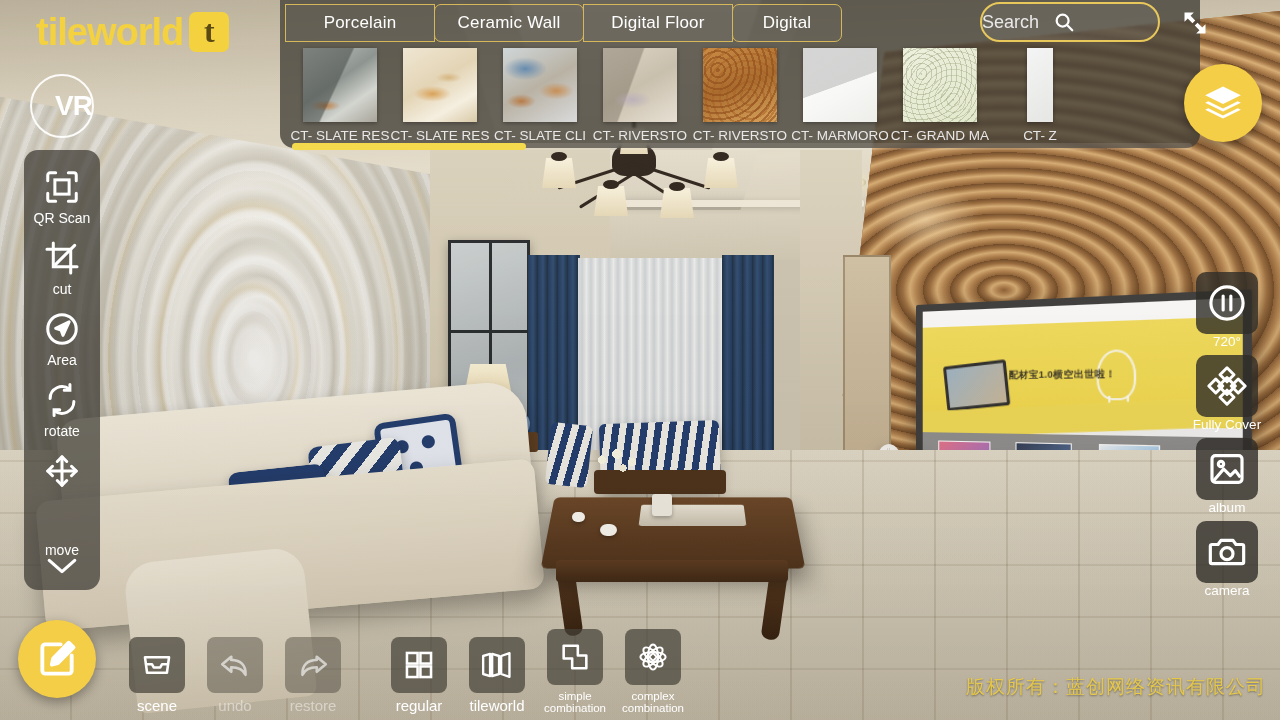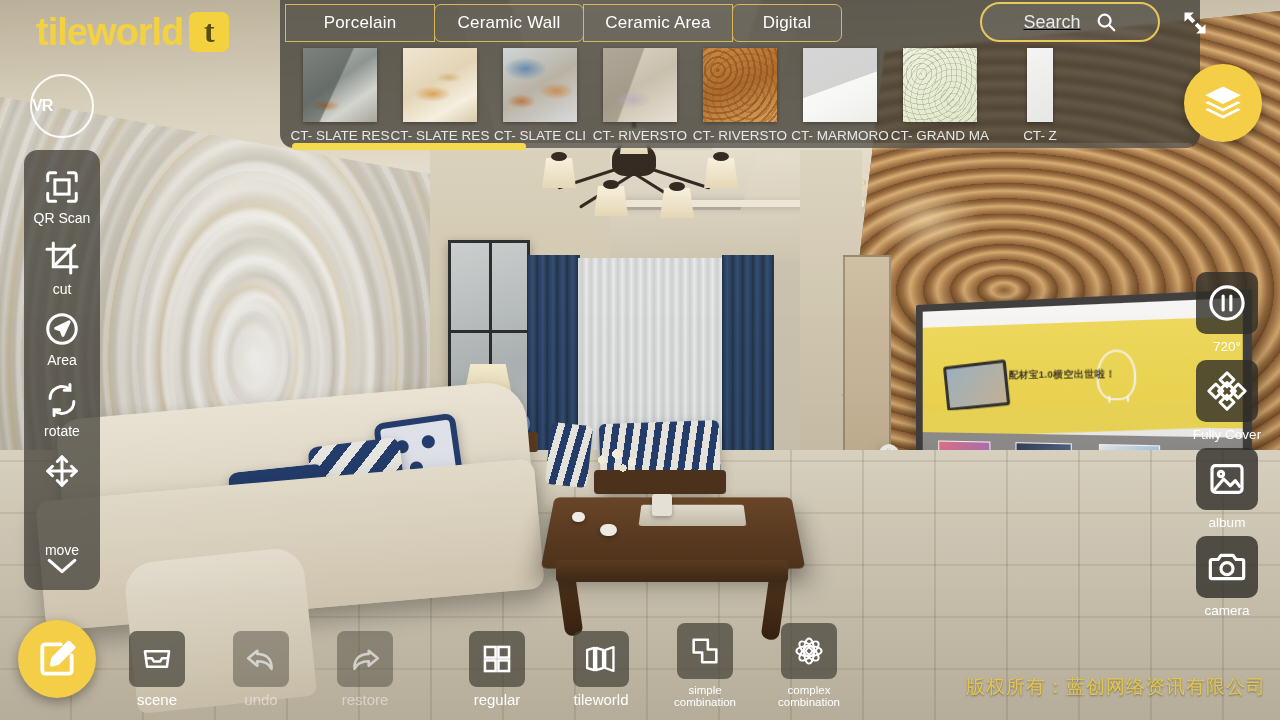--- a/index.html
+++ b/index.html
@@ -339,23 +339,22 @@
     background: rgba(255,255,255,.03);
     cursor:pointer;
   }
   .tab.w1{ width:150px; } .tab.w2{ width:150px;border-radius:7px; } .tab.w3{ width:150px; }
   .tab.w4{ width:150px; } .tab.w5{ width:110px;border-radius:7px; }
 
   .search-box {
     position:absolute; left:700px; top:2px; width:180px; height:40px;
     border:2px solid #e8c75b; border-radius:20px;
     background:rgba(255,255,255,.06);
-    display:flex; align-items:center; justify-content:center; gap:14px;
+    display:flex; align-items:center; gap:14px;
     cursor:text;
-    text-decoration:underline;
   }
   .search-box .stxt { color:#e9e9e9; font-size:18px; }
   .expand-btn {
     position:absolute; left:896px; top:4px; width:38px; height:38px;
     display:flex; align-items:center; justify-content:center; cursor:pointer;
   }
 
   .tile-row { position:absolute; left:10px; top:48px; display:flex; gap:0; }
   .tile-item { width:100px; display:flex; flex-direction:column; align-items:center; cursor:pointer; }
   .tile-thumb { width:74px; height:74px; box-shadow:0 1px 4px rgba(0,0,0,.35); }
@@ -407,22 +406,22 @@
     background: rgba(60,57,50,.72); border-radius:14px;
     display:flex; flex-direction:column; align-items:center; padding-top:18px;
   }
   .ltool { display:flex; flex-direction:column; align-items:center; margin-bottom:13px; cursor:pointer; }
   .ltool .lbl { color:#fff; font-size:14px; margin-top:4px; }
   .left-chevron { margin-top:-4px; cursor:pointer; }
 
   .vr-badge {
     position:absolute; left:30px; top:74px; width:64px; height:64px;
     border:2.5px solid rgba(255,255,255,.92); border-radius:50%;
-    display:flex; align-items:center; justify-content:flex-start;
-    color:#fff; font-size:16px; font-weight:bold; letter-spacing:-1px;
+    display:flex; align-items:center; justify-content:flex-end;
+    color:#fff; font-size:28px; font-weight:bold; letter-spacing:-1px;
     font-family:"Liberation Sans", sans-serif;
   }
 
   
   .logo {
     position:absolute; left:36px; top:12px;
     display:flex; align-items:center; gap:6px;
   }
   .logo-text {
     color:#f3d13f; font-size:38px; font-weight:bold; letter-spacing:-1px;
@@ -443,24 +442,24 @@
   .fab-layers { right:18px; top:64px; width:78px; height:78px; }
   .fab-edit { left:18px; top:620px; width:78px; height:78px; }
 
   
   .right-bar { position:absolute; right:18px; top:272px; width:70px; }
   .rtool { display:flex; flex-direction:column; align-items:center; margin-bottom:6px; cursor:pointer; }
   .rtool .box {
     width:62px; height:62px; background:rgba(48,45,40,.80); border-radius:10px;
     display:flex; align-items:center; justify-content:center;
   }
-  .rtool .lbl { color:#fff; font-size:13.5px; margin-top:5px; }
-
-  
-  .bottom-bar { position:absolute; left:120px; bottom:12px; display:flex; align-items:flex-end; gap:30px; }
+  .rtool .lbl { color:#fff; font-size:13.5px; }
+
+  
+  .bottom-bar { position:absolute; left:120px; bottom:6px; display:flex; align-items:flex-end; gap:4px; }
   .btool { width:74px; display:flex; flex-direction:column; align-items:center; cursor:pointer; }
   .btool .box {
     width:56px; height:56px; background:rgba(70,66,58,.72); border-radius:8px;
     display:flex; align-items:center; justify-content:center;
   }
   .btool .lbl { color:#fff; font-size:15px; margin-top:5px; text-align:center; line-height:1.05; }
   .btool.dim .box { background:rgba(70,66,58,.45); }
   .btool.dim .lbl { color:rgba(255,255,255,.45); }
   .btool .lbl.small { font-size:11.5px; }
   .btool.patgap { margin-left:28px; }
@@ -594,21 +593,21 @@
 
   <div class="vr-badge">
     <span>VR</span>
   </div>
 
   <div class="top-panel">
 
     <div class="tabs">
       <div class="tab w1">Porcelain</div>
       <div class="tab w2">Ceramic Wall</div>
-      <div class="tab w3">Ceramic Area</div>
+      <div class="tab w3">Digital Floor</div>
       <div class="tab w5">Digital</div>
     </div>
 
     <div class="search-box">
       <span class="stxt">Search</span>
       <span>
         <svg width="22" height="22" viewBox="0 0 24 24" fill="none" stroke="#ffffff" stroke-width="2.4" stroke-linecap="round">
           <circle cx="10.5" cy="10.5" r="6.5"></circle>
             <line x1="15.6" y1="15.6" x2="21" y2="21"></line>
         </svg>

